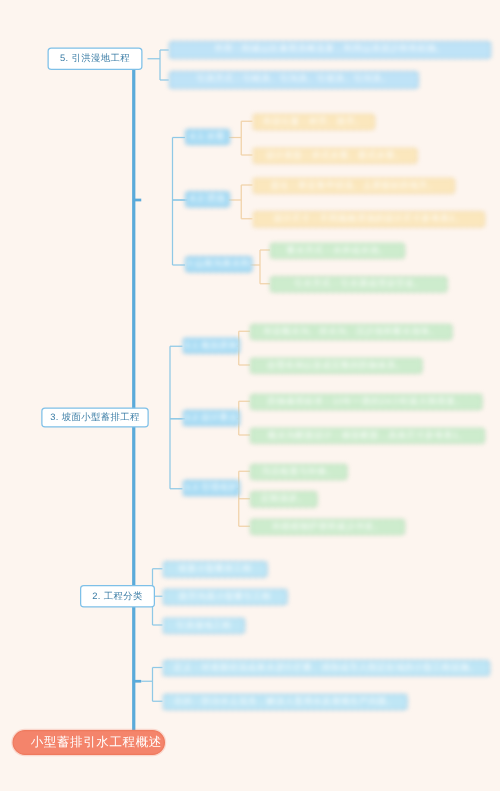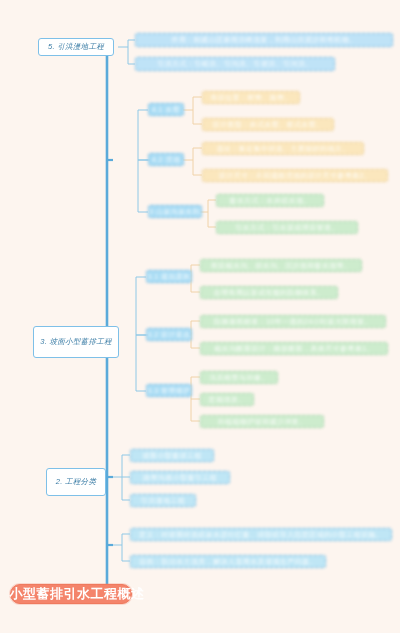--- a/index.html
+++ b/index.html
@@ -20,37 +20,36 @@
     white-space:nowrap;
     line-height:1.1;
   }
 
   
   .root{
     background:#f4846b;
     color:#ffffff;
     border:1px solid #ef7a5e;
     border-radius:11px;
-    font-size:13px;
-    font-weight:bold;
+    font-size:10px;
+    font-weight:normal;
     letter-spacing:.5px;
     box-shadow:0 0 0 1px rgba(244,132,107,.25);
     padding-left:12px;
   }
 
   
   .lvl1{
     background:#ffffff;
     border:1px solid #7ec0e8;
     border-radius:3px;
     color:#3a7ca5;
     font-size:7.5px;
     letter-spacing:.3px;
     padding:0 4px;
-    font-style:italic;
   }
 
   
   .blur{
     border:1px dashed #6fb5e0;
     border-radius:3px;
     color:rgba(255,255,255,.92);
     font-size:7px;
     letter-spacing:.4px;
     padding:0 5px;
@@ -153,36 +152,36 @@
   <div class="node blur y1" style="left:202px;top:118px;width:132px;height:13px;">设计类型：井式水窖、窑式水窖。</div>
 
   <div class="node blur b2" style="left:148px;top:153px;width:36px;height:13px;">4.2 涝池</div>
   <div class="node blur y1" style="left:202px;top:142px;width:162px;height:13px;">选址：靠近集中径流、土质较好的地方。</div>
   <div class="node blur y1" style="left:202px;top:169px;width:186px;height:13px;">设计尺寸：不同规格涝池的设计尺寸参考表2。</div>
 
   <div class="node blur b2" style="left:148px;top:205px;width:54px;height:13px;">4.3 山泉沟泉水利用</div>
   <div class="node blur g1" style="left:216px;top:194px;width:108px;height:13px;">蓄水方式：水井或水池。</div>
   <div class="node blur g1" style="left:216px;top:221px;width:142px;height:13px;">引水方式：引水渠或埋设管道。</div>
 
-  <div class="node lvl1" style="left:33px;top:326px;width:86px;height:32px;">3. 坡面小型蓄排工程</div>
+  <div class="node lvl1" style="left:33px;top:326px;width:86px;height:16px;">3. 坡面小型蓄排工程</div>
 
   <div class="node blur b2" style="left:146px;top:270px;width:46px;height:13px;">3.1 规划原则</div>
   <div class="node blur g1" style="left:200px;top:259px;width:162px;height:13px;">布设截水沟、排水沟、沉沙池和蓄水池等。</div>
   <div class="node blur g1" style="left:200px;top:286px;width:138px;height:13px;">合理布局以形成完整的防御体系。</div>
 
   <div class="node blur b2" style="left:146px;top:328px;width:46px;height:13px;">3.2 设计要点</div>
   <div class="node blur g1" style="left:200px;top:315px;width:186px;height:13px;">防御暴雨标准：10年一遇的24小时最大降雨量。</div>
   <div class="node blur g1" style="left:200px;top:342px;width:188px;height:13px;">截水沟断面设计：梯形断面，具体尺寸参考表1。</div>
 
   <div class="node blur b2" style="left:146px;top:384px;width:46px;height:13px;">3.3 管理维护</div>
   <div class="node blur g1" style="left:200px;top:371px;width:78px;height:13px;">汛后检查与补修。</div>
   <div class="node blur g1" style="left:200px;top:393px;width:54px;height:13px;">定期清淤。</div>
   <div class="node blur g1" style="left:200px;top:415px;width:124px;height:13px;">补植植物护埂和减少冲发。</div>
 
-  <div class="node lvl1" style="left:46px;top:468px;width:60px;height:28px;">2. 工程分类</div>
+  <div class="node lvl1" style="left:64px;top:468px;width:60px;height:18px;">2. 工程分类</div>
   <div class="node blur b3" style="left:130px;top:449px;width:84px;height:13px;">坡面小型蓄排工程</div>
   <div class="node blur b3" style="left:130px;top:471px;width:100px;height:13px;">路旁沟底小型蓄引工程</div>
   <div class="node blur b3" style="left:130px;top:494px;width:66px;height:13px;">引洪漫地工程</div>
 
   <div class="node blur b3" style="left:130px;top:528px;width:262px;height:13px;">定义：对坡面径流或泉水进行拦蓄、排除或导入指定区域的小型工程设施。</div>
   <div class="node blur b3" style="left:130px;top:555px;width:196px;height:13px;">目的：防治水土流失，解决人畜用水及灌溉生产问题。</div>
 
 </div>
 
 </body></html>

